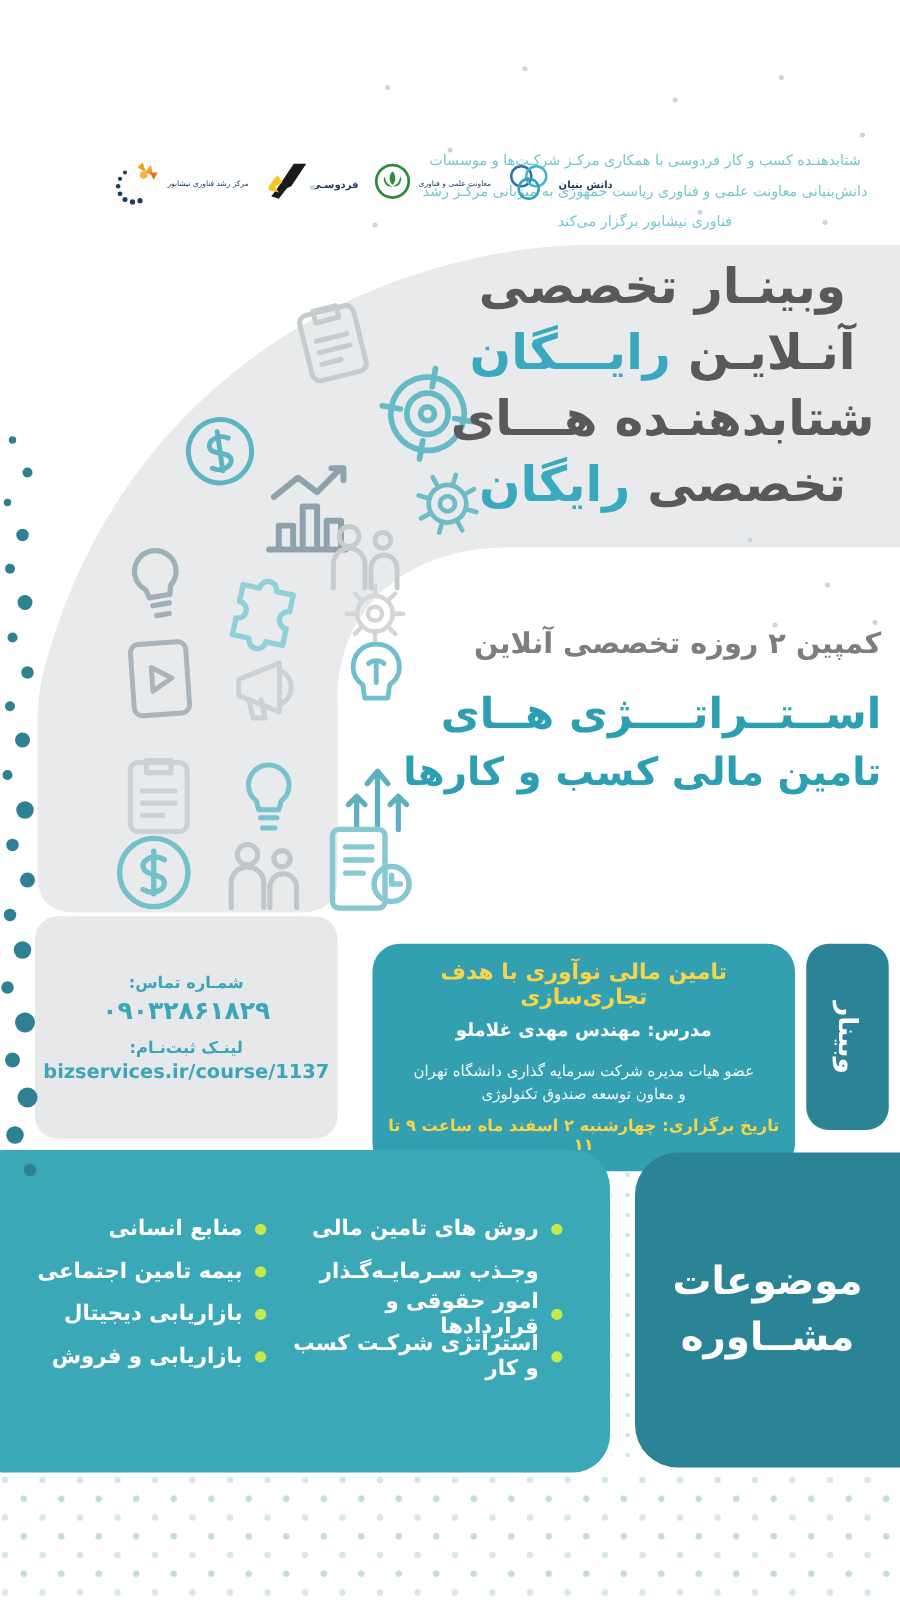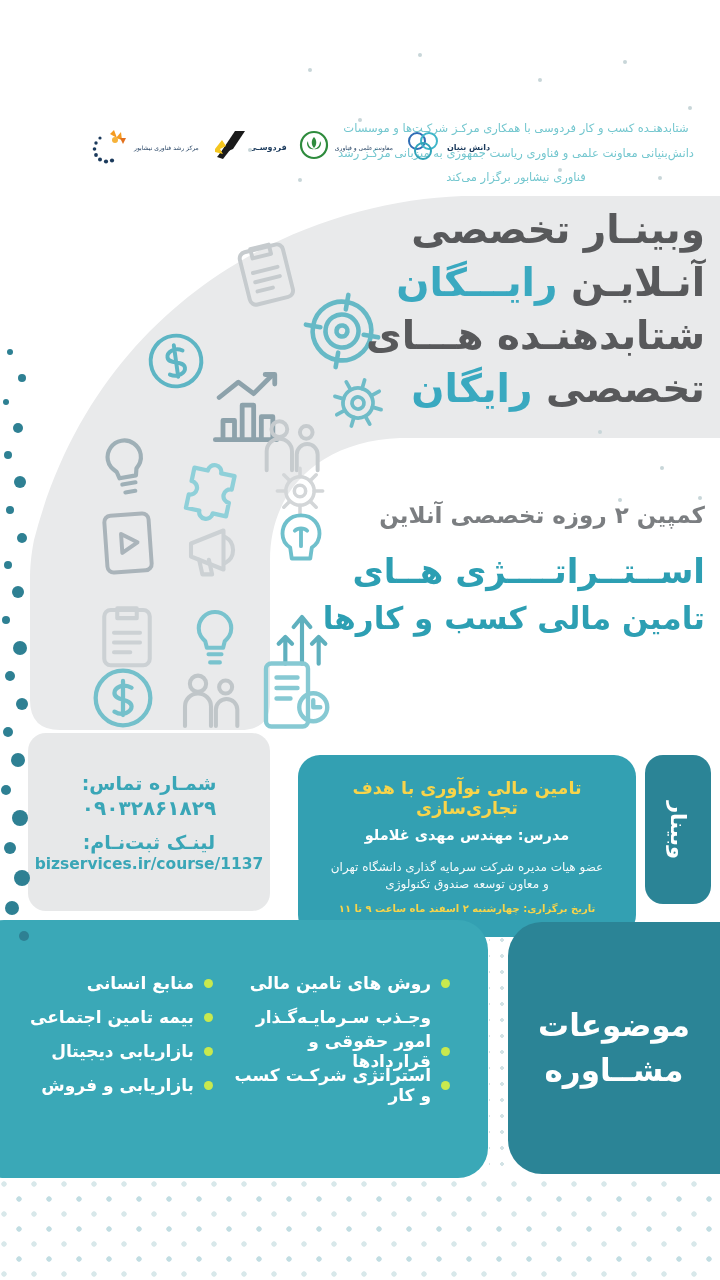--- a/index.html
+++ b/index.html
@@ -15,45 +15,45 @@
 
   
   .organizer{right:18px;top:116px;width:372px;direction:rtl;text-align:center;
     color:var(--organizer_teal);font-size:11.5px;font-weight:500;line-height:2.15;}
   .logos{left:88px;top:126px;display:flex;align-items:center;gap:6px;}
   .logo{display:flex;flex-direction:row;align-items:center;}
   .logo-caption{font-size:6px;color:#1b3a5c;direction:rtl;text-align:center;line-height:1.2;margin-top:1px;}
   .logo-caption.b{font-weight:bold;font-size:8px;}
 
   
-  .main-title{right:15px;top:203px;width:350px;direction:rtl;text-align:right;
+  .main-title{right:15px;top:203px;width:350px;direction:rtl;text-align:center;
     color:var(--dark_gray);font-weight:bold;font-size:39px;line-height:53px;white-space:nowrap;}
   .main-title .accent{color:var(--accent_teal);}
 
   
   .campaign-sub{right:15px;top:502px;direction:rtl;color:var(--muted_gray);font-size:23px;font-weight:600;}
   .strategy-1{right:15px;top:551px;direction:rtl;color:var(--strategy_teal);font-size:34px;font-weight:bold;}
   .strategy-2{right:15px;top:600px;direction:rtl;color:var(--strategy_teal);font-size:31px;font-weight:bold;}
 
   
   .contact-box{left:28px;top:733px;width:242px;height:178px;background:#e7e8e9;border-radius:18px;
     display:flex;flex-direction:column;align-items:center;justify-content:center;direction:rtl;
     color:var(--contact_teal);text-align:center;gap:2px;}
-  .contact-label{font-size:19px;font-weight:600;}
+  .contact-label{font-size:13px;font-weight:600;}
   .contact-phone{font-size:20px;font-weight:bold;letter-spacing:1px;margin-bottom:9px;}
   .contact-link{font-size:15.5px;font-weight:bold;direction:ltr;}
 
   
   .webinar-box{left:298px;top:755px;width:338px;height:182px;background:var(--box_teal);border-radius:22px;
     display:flex;flex-direction:column;align-items:center;justify-content:center;direction:rtl;
     text-align:center;color:#fff;padding:4px 10px;box-sizing:border-box;}
   .wb-title{color:var(--yellow);font-weight:bold;font-size:17.5px;margin-bottom:9px;}
   .wb-speaker{font-weight:bold;font-size:14.5px;margin-bottom:16px;}
   .wb-desc{font-size:12px;line-height:1.45;opacity:.95;}
-  .wb-date{color:var(--yellow);font-weight:bold;font-size:10px;margin-top:10px;}
+  .wb-date{color:var(--yellow);font-weight:bold;font-size:13px;margin-top:10px;}
   .webinar-tab{left:645px;top:755px;width:66px;height:149px;background:var(--deep_teal);border-radius:18px;
     display:flex;align-items:center;justify-content:center;}
   .webinar-tab span{transform:rotate(90deg);color:#fff;font-weight:bold;font-size:21px;white-space:nowrap;}
 
   
   .topics-box{left:-26px;top:920px;width:514px;height:258px;background:var(--topics_teal);border-radius:30px;
     box-sizing:border-box;padding:46px 38px 0 16px;direction:rtl;display:flex;gap:14px;}
   .topic-col{flex:1;}
   .topic-line{display:flex;align-items:center;gap:10px;height:34px;color:#fff;font-weight:bold;font-size:17px;direction:rtl;}
   .topic-line .bullet{width:9px;height:9px;border-radius:50%;background:var(--lime);flex:0 0 auto;}

